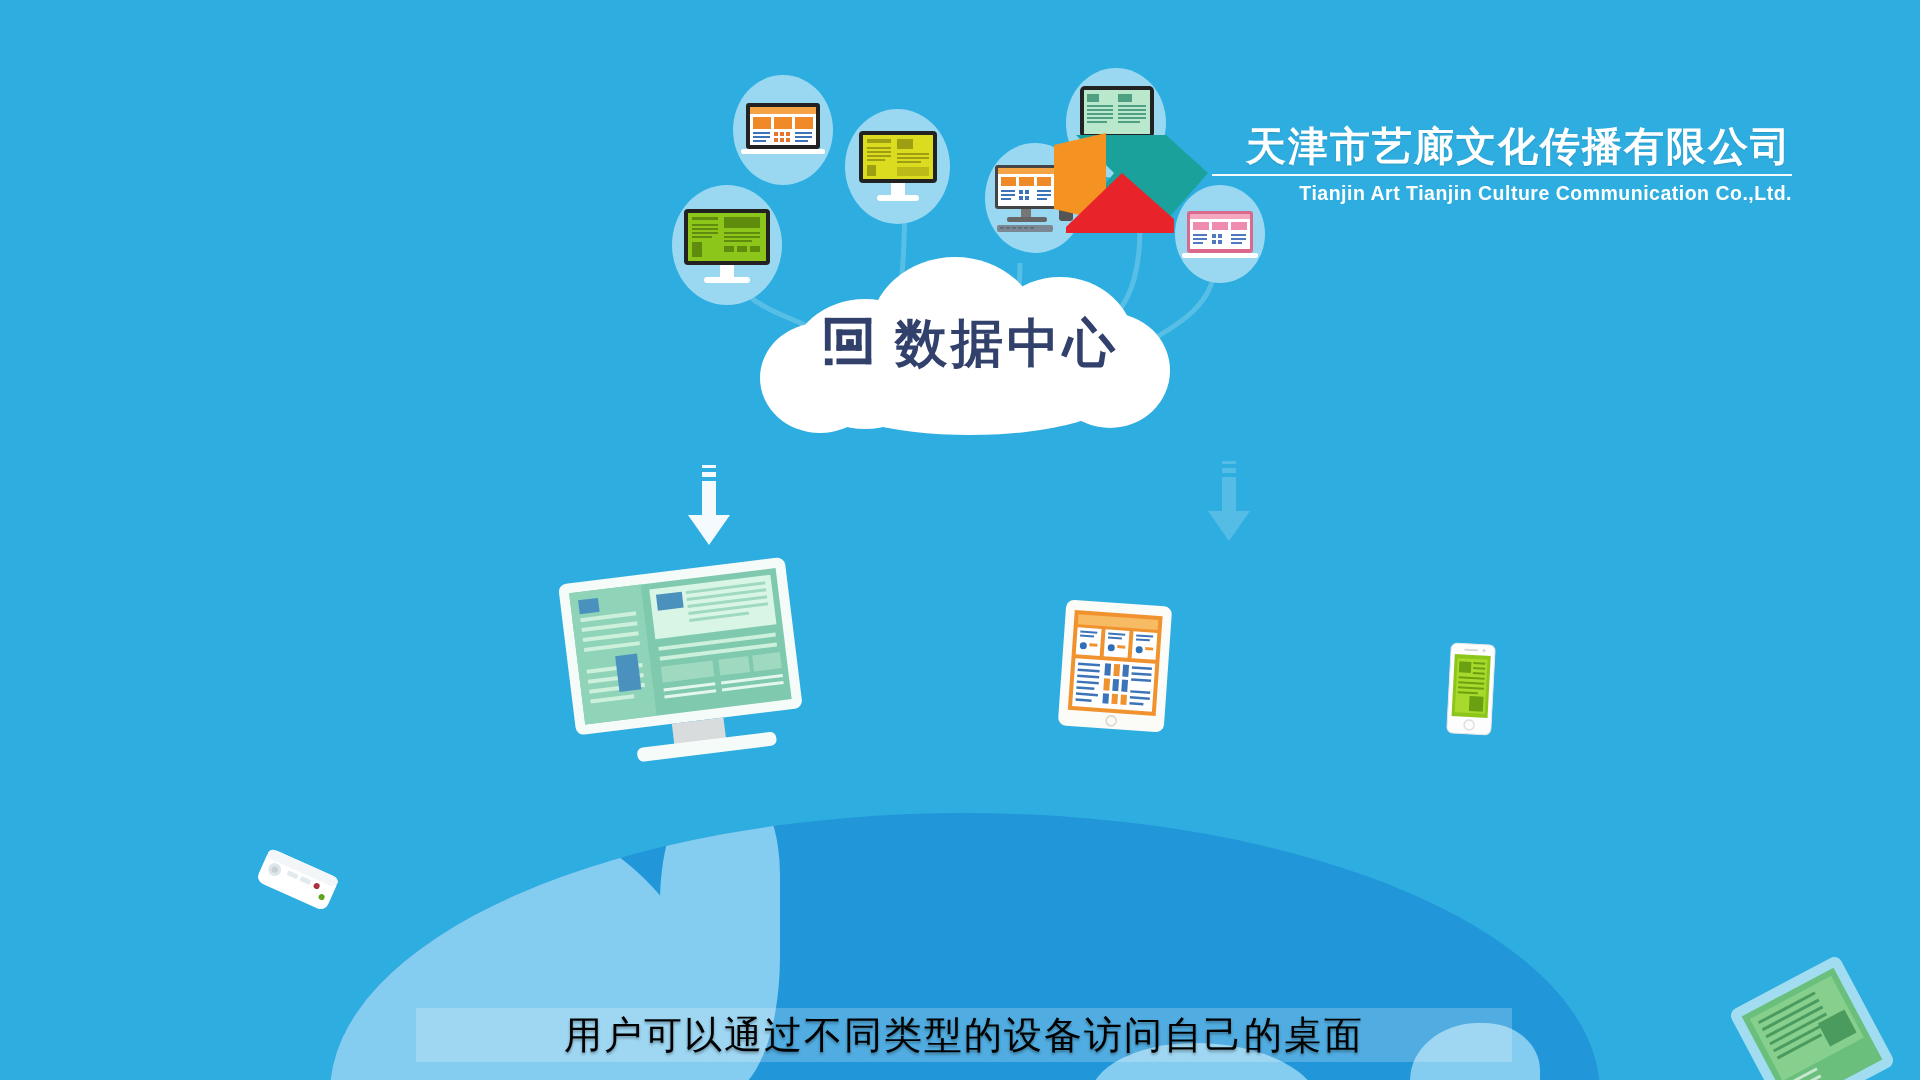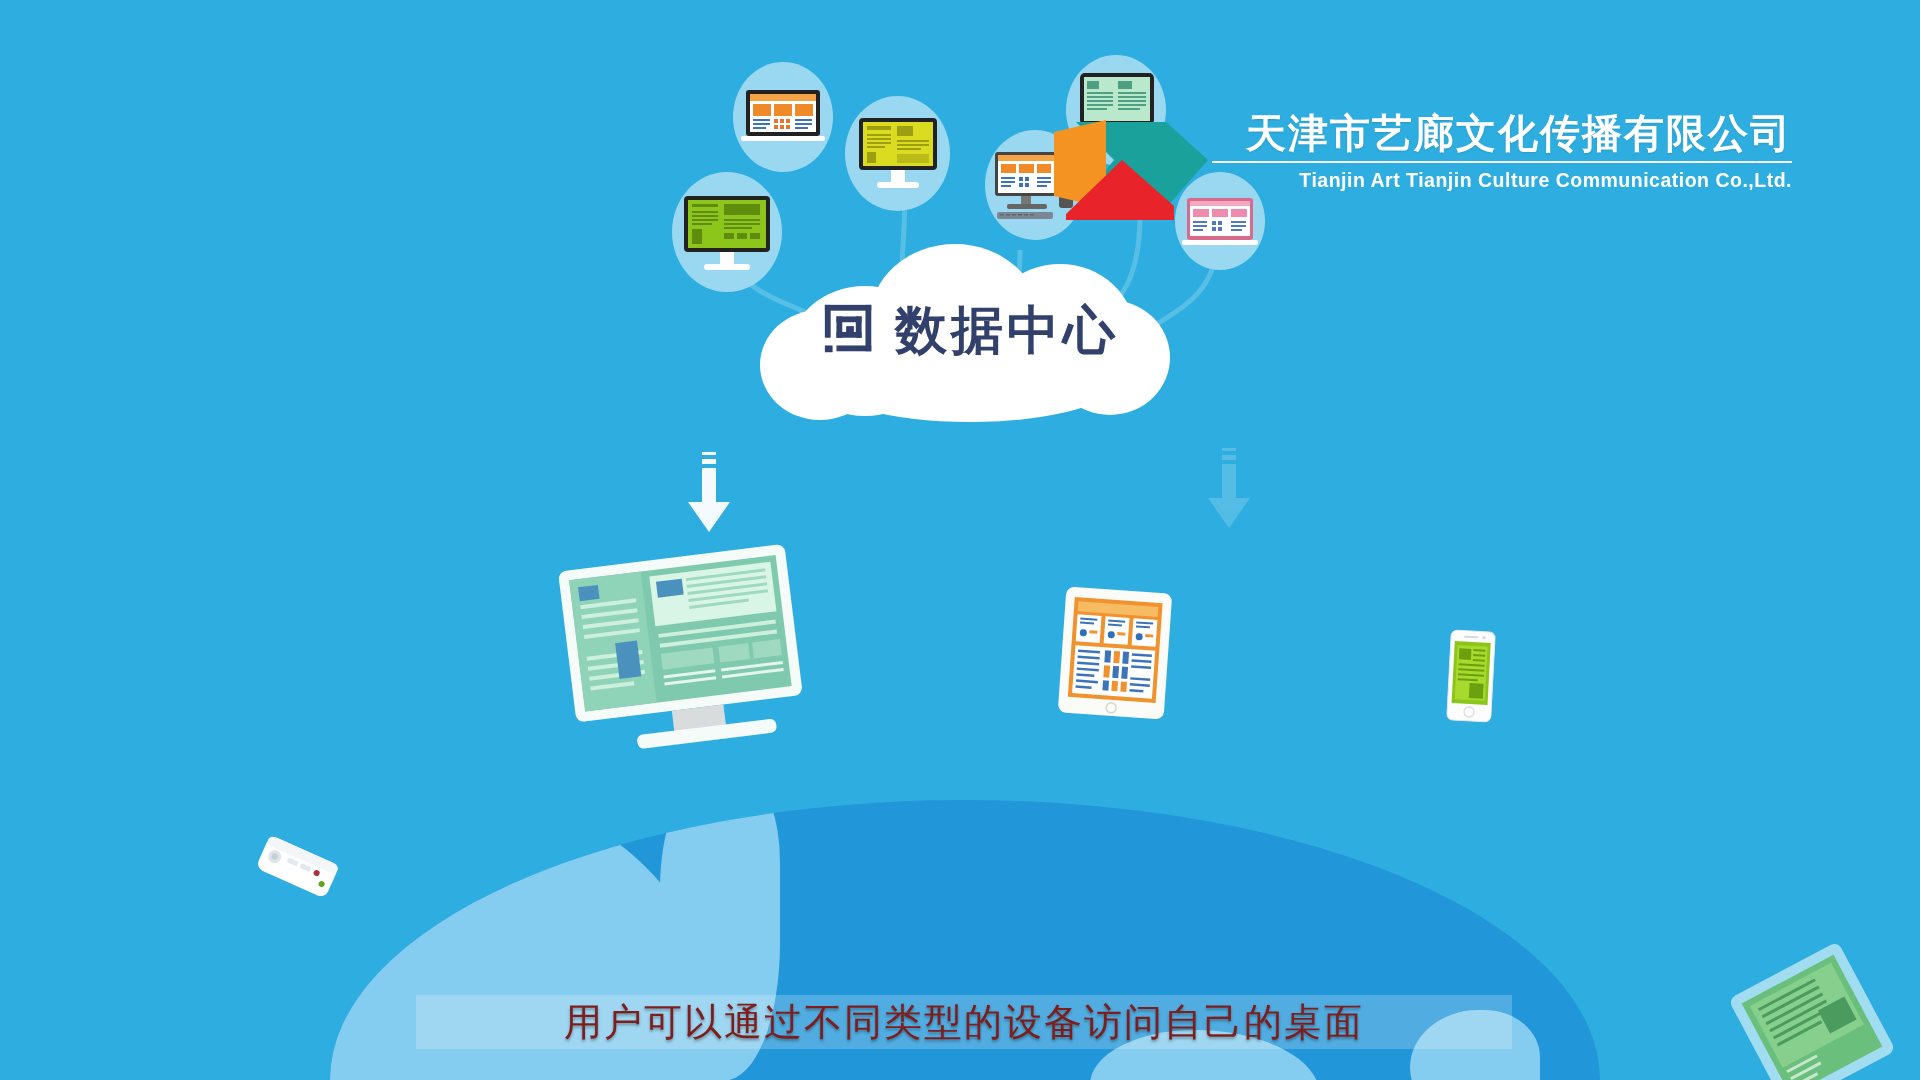--- a/index.html
+++ b/index.html
@@ -3,21 +3,21 @@
 <meta charset="utf-8">
 <style>
   * { margin:0; padding:0; box-sizing:border-box; }
   html,body { width:1920px; height:1080px; overflow:hidden; }
   body {
     font-family:"Liberation Sans","DejaVu Sans",sans-serif;
     background:#2eaee0;
     position:relative;
   }
 
-  .stage { position:absolute; inset:0; overflow:hidden; background:#2eaee0; }
+  .stage { position:absolute; inset:0; overflow:hidden; background:#2eaee0;margin-top:13px; }
 
   
   .globe-wrap { position:absolute; left:330px; top:800px; width:1270px; height:560px; }
   .globe { position:absolute; inset:0; border-radius:50%; background:#2196d9; overflow:hidden; }
   .globe .land { position:absolute; background:#84ccf0; }
   .l1 { left:0; top:0; width:400px; height:560px; border-radius:0 60% 40% 0 / 0 50% 50% 0; }
   .l2 { left:330px; top:-20px; width:120px; height:300px; border-radius:40% 30% 50% 60%; }
   .l3 { left:300px; top:250px; width:90px; height:200px; border-radius:50% 40% 60% 30%; }
   .l4 { left:760px; top:230px; width:230px; height:120px; border-radius:50% 60% 30% 40%; }
   .l6 { left:1080px; top:210px; width:130px; height:110px; border-radius:55% 45% 40% 50%; }
@@ -79,21 +79,21 @@
   .paper-br    { position:absolute; left:1742px; top:955px; width:140px; height:140px;
                  transform:rotate(-28deg); opacity:.95; }
 
   
   .subtitle-bar {
     position:absolute; left:416px; top:995px; width:1096px; height:54px;
     background:rgba(255,255,255,.22);
     display:flex; align-items:center; justify-content:center;
   }
   .subtitle-text {
-    color:#7f1d1d; font-size:38px; font-weight:400; letter-spacing:2px;
+    color:#000000; font-size:38px; font-weight:400; letter-spacing:2px;
     white-space:nowrap; text-shadow:0 2px 3px rgba(0,0,0,.35);
     font-family:"DejaVu Sans","Liberation Sans",sans-serif;
   }
 </style>
 </head>
 <body>
 
 <div class="stage">
 
   <div class="globe-wrap">

